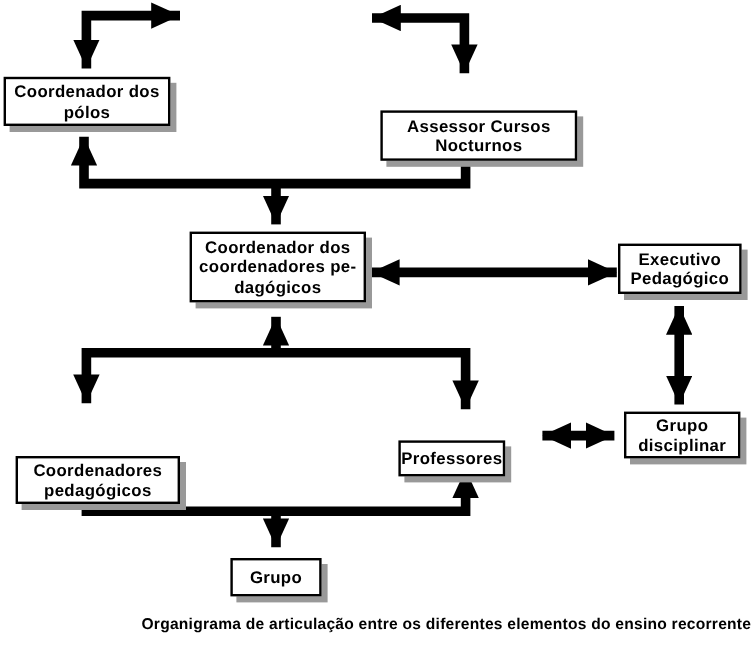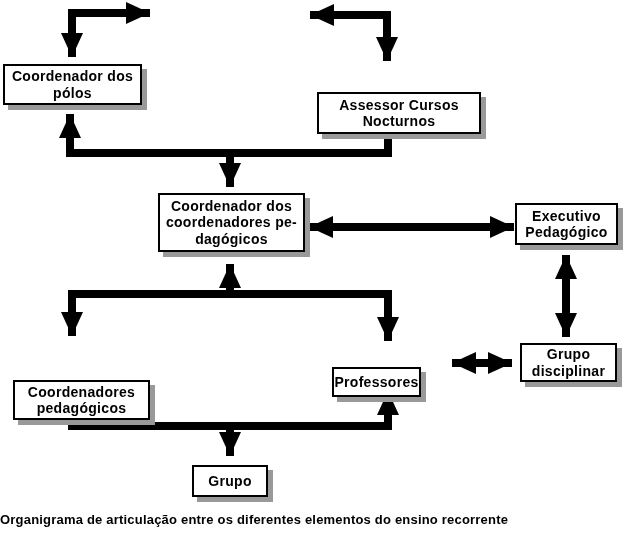--- a/index.html
+++ b/index.html
@@ -39,21 +39,21 @@
     letter-spacing: 0.3px;
     color: #000000;
     white-space: pre-line;
     padding: 1px 2px;
   }
   .caption {
     position: absolute;
     left: 0;
     right: 0;
     top: 512px;
-    text-align: left;
+    text-align: right;
     font-weight: bold;
     font-size: 13px;
     letter-spacing: 0.2px;
     color: #000000;
   }
 </style>
 </head>
 <body>
 
 <div class="canvas">

